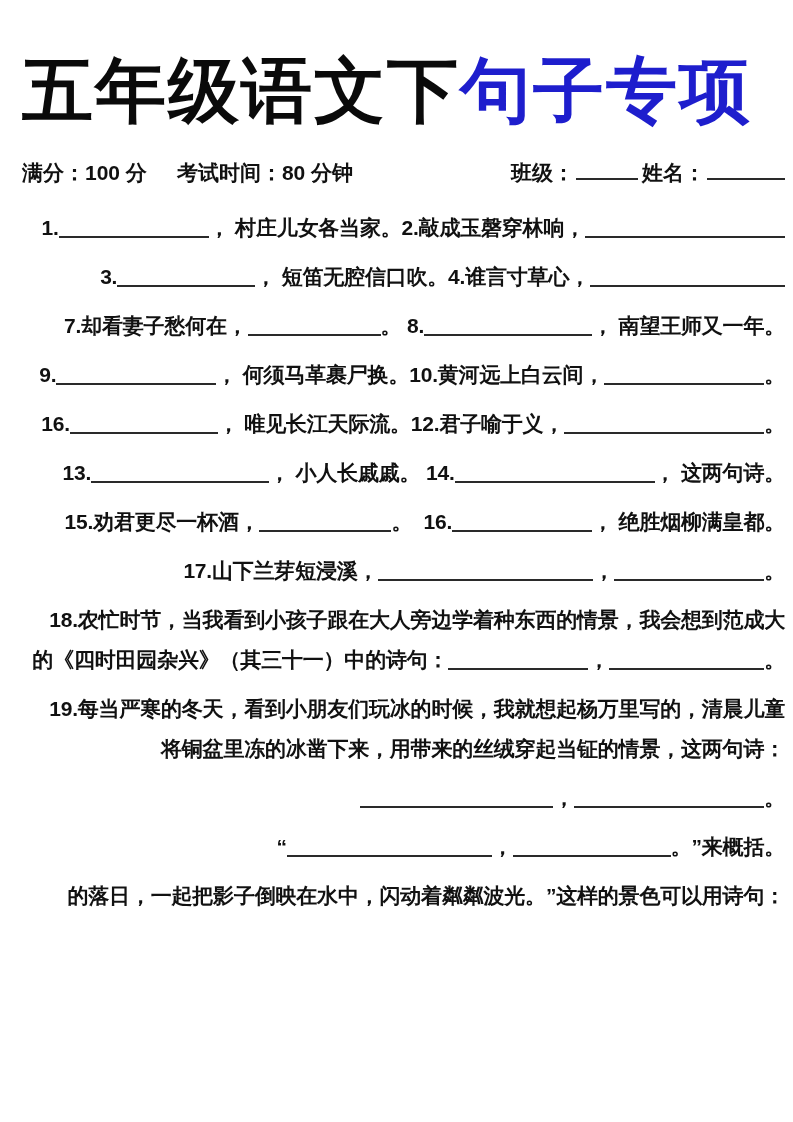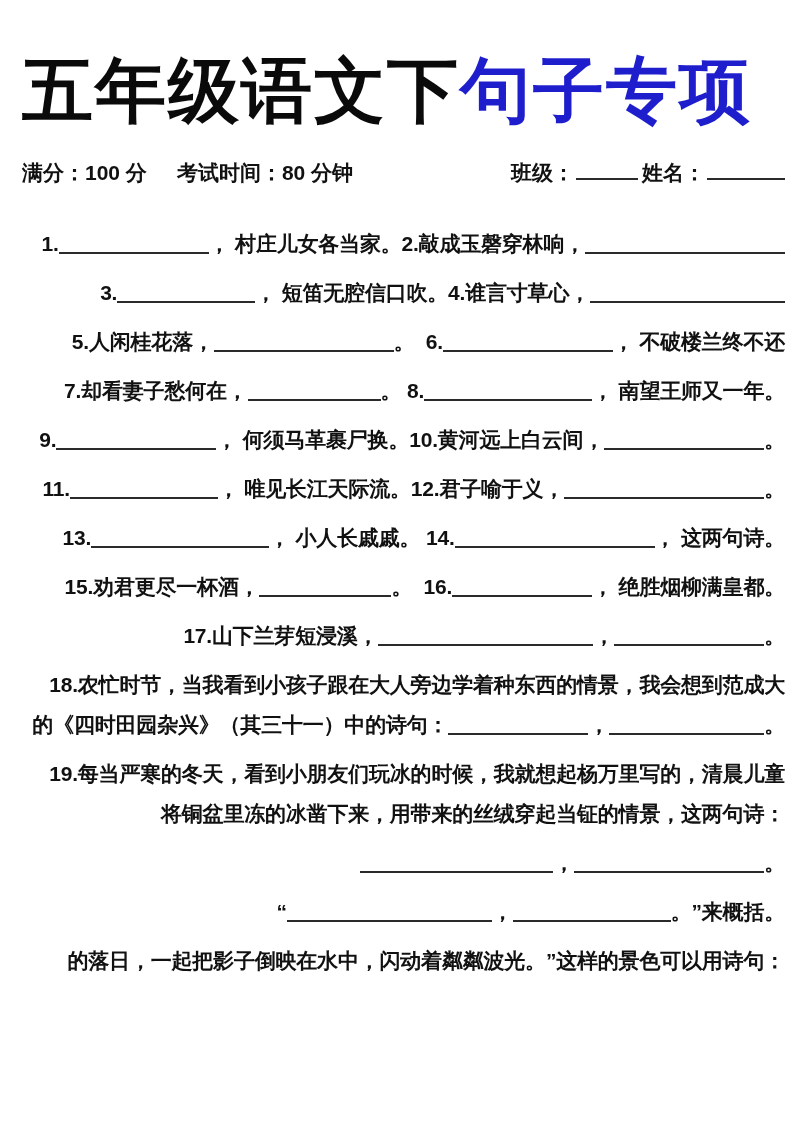--- a/index.html
+++ b/index.html
@@ -27,21 +27,21 @@
     margin-bottom: 22px;
   }
   .title .t-black { color: #0a0a0a; }
   .title .t-blue  { color: #1e1ecd; }
   .meta {
     display: flex;
     align-items: baseline;
     font-size: 21px;
     font-weight: 600;
     line-height: 30px;
-    margin-bottom: 36px;
+    margin-bottom: 20px;
     white-space: pre;
   }
   .meta .m-time  { margin-left: 30px; }
   .meta .m-class { margin-left: 158px; }
   .meta .m-name  { margin-left: 4px; }
   .meta .m-blank {
     display: inline-block;
     border-bottom: 2px solid #2a2a2a;
     height: 18px;
     vertical-align: -3px;
@@ -90,24 +90,23 @@
     <span class="m-class">班级：</span>
     <span class="m-blank class-b"></span>
     <span class="m-name">姓名：</span>
     <span class="m-blank name-b"></span>
   </div>
 
 
   <div class="q-lines">
       <div class="q-line"><span>1.</span><span class="blank" style="width: 150px;"></span><span>， 村庄儿女各当家。2.敲成玉磬穿林响，</span><span class="blank" style="width: 200px;"></span></div>
       <div class="q-line"><span>3.</span><span class="blank" style="width: 138px;"></span><span>， 短笛无腔信口吹。4.谁言寸草心，</span><span class="blank" style="width: 195px;"></span></div>
-      <div class="q-line"><span>5.人闲桂花落，</span><span class="blank" style="width: 180px;"></span><span>。  6.</span><span class="blank" style="width: 170px;"></span><span>， 不破楼兰终不还</span></div>
       <div class="q-line"><span>7.却看妻子愁何在，</span><span class="blank" style="width: 133px;"></span><span>。 8.</span><span class="blank" style="width: 168px;"></span><span>， 南望王师又一年。</span></div>
       <div class="q-line"><span>9.</span><span class="blank" style="width: 160px;"></span><span>， 何须马革裹尸换。10.黄河远上白云间，</span><span class="blank" style="width: 160px;"></span><span>。</span></div>
-      <div class="q-line"><span>11.</span><span class="blank" style="width: 148px;"></span><span>， 唯见长江天际流。12.君子喻于义，</span><span class="blank" style="width: 200px;"></span><span>。</span></div>
+      <div class="q-line"><span>16.</span><span class="blank" style="width: 148px;"></span><span>， 唯见长江天际流。12.君子喻于义，</span><span class="blank" style="width: 200px;"></span><span>。</span></div>
       <div class="q-line"><span>13.</span><span class="blank" style="width: 178px;"></span><span>， 小人长戚戚。 14.</span><span class="blank" style="width: 200px;"></span><span>， 这两句诗。</span></div>
       <div class="q-line"><span>15.劝君更尽一杯酒，</span><span class="blank" style="width: 132px;"></span><span>。  16.</span><span class="blank" style="width: 140px;"></span><span>， 绝胜烟柳满皇都。</span></div>
       <div class="q-line"><span>17.山下兰芽短浸溪，</span><span class="blank" style="width: 215px;"></span><span>，</span><span class="blank" style="width: 150px;"></span><span>。</span></div>
       <div class="q-line tight"><span>18.农忙时节，当我看到小孩子跟在大人旁边学着种东西的情景，我会想到范成大</span></div>
       <div class="q-line"><span>的《四时田园杂兴》（其三十一）中的诗句：</span><span class="blank" style="width: 140px;"></span><span>，</span><span class="blank" style="width: 155px;"></span><span>。</span></div>
       <div class="q-line tight"><span>19.每当严寒的冬天，看到小朋友们玩冰的时候，我就想起杨万里写的，清晨儿童</span></div>
       <div class="q-line"><span>将铜盆里冻的冰凿下来，用带来的丝绒穿起当钲的情景，这两句诗：</span></div>
       <div class="q-line gap"><span class="blank" style="width: 193px;"></span><span>，</span><span class="blank" style="width: 190px;"></span><span>。</span></div>
       <div class="q-line"><span>“</span><span class="blank" style="width: 205px;"></span><span>，</span><span class="blank" style="width: 158px;"></span><span>。”来概括。</span></div>
       <div class="q-line tight"><span>的落日，一起把影子倒映在水中，闪动着粼粼波光。”这样的景色可以用诗句：</span></div>

